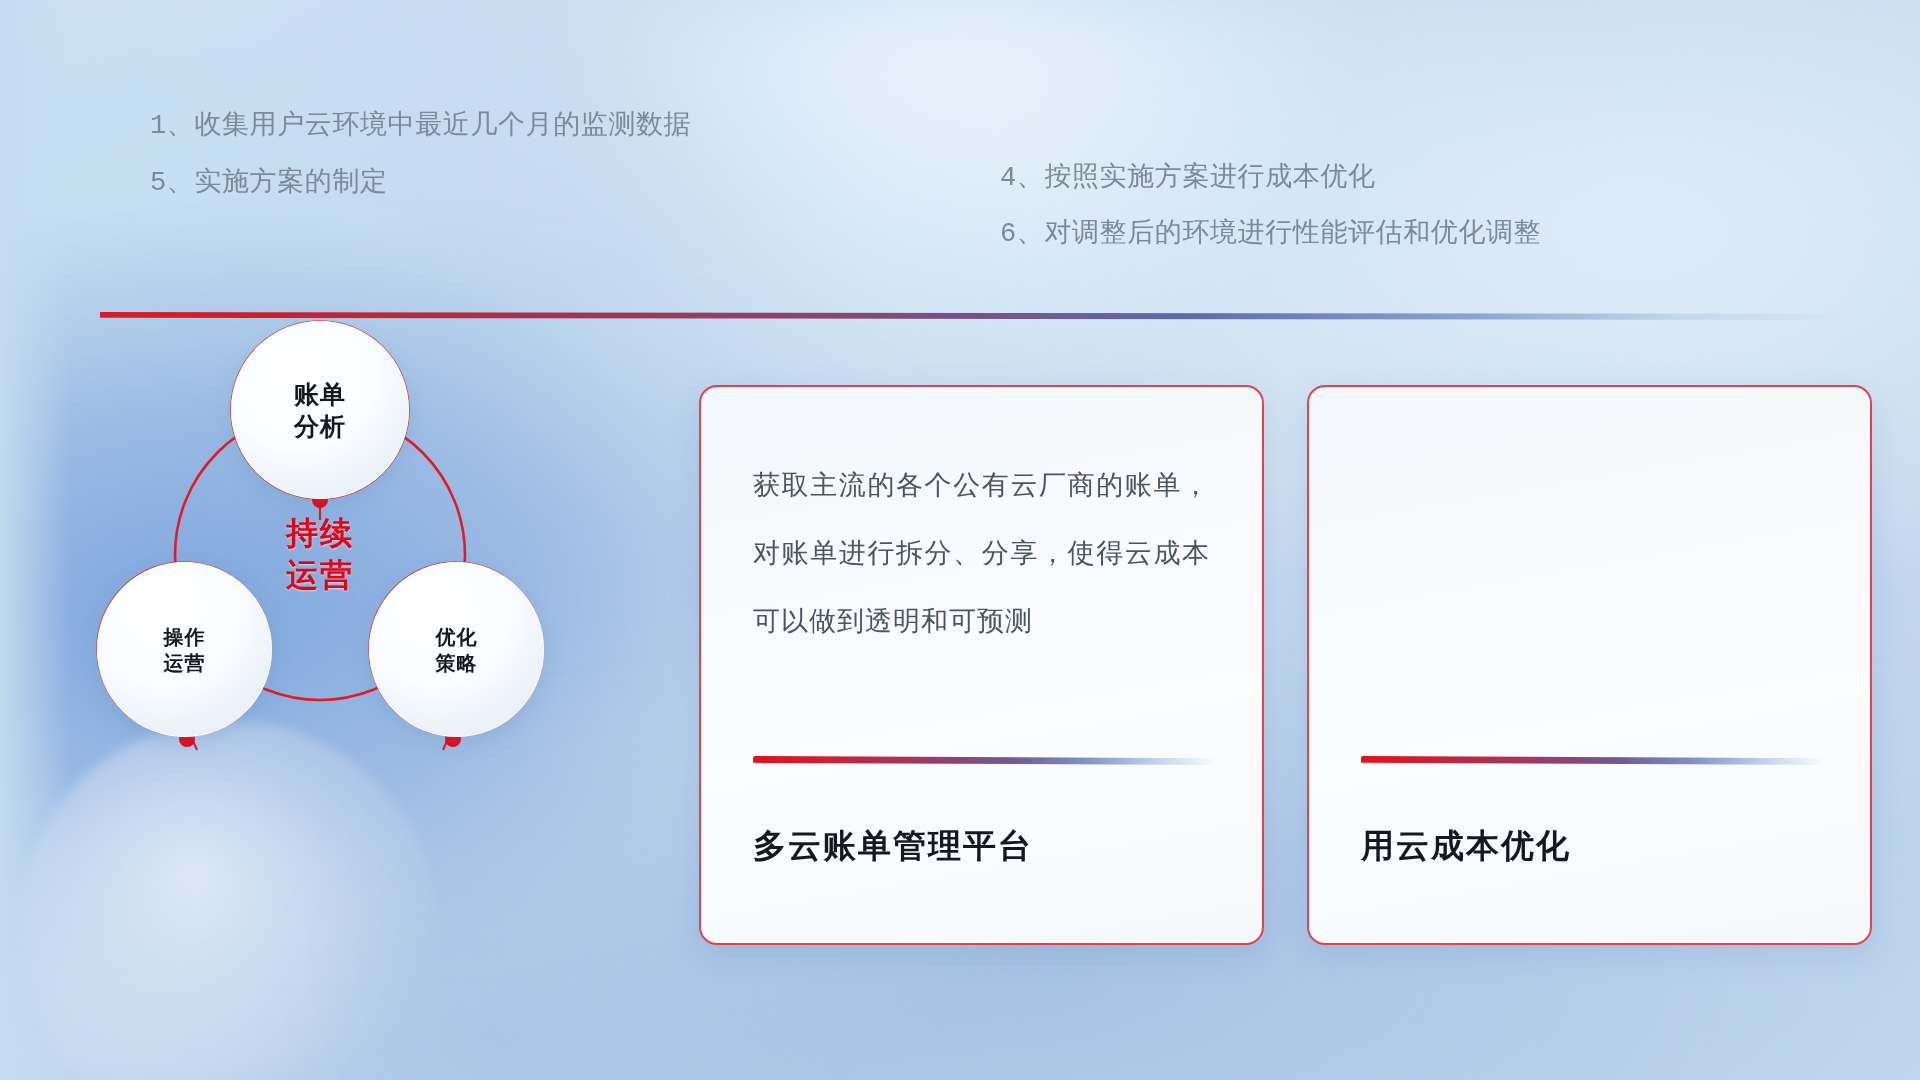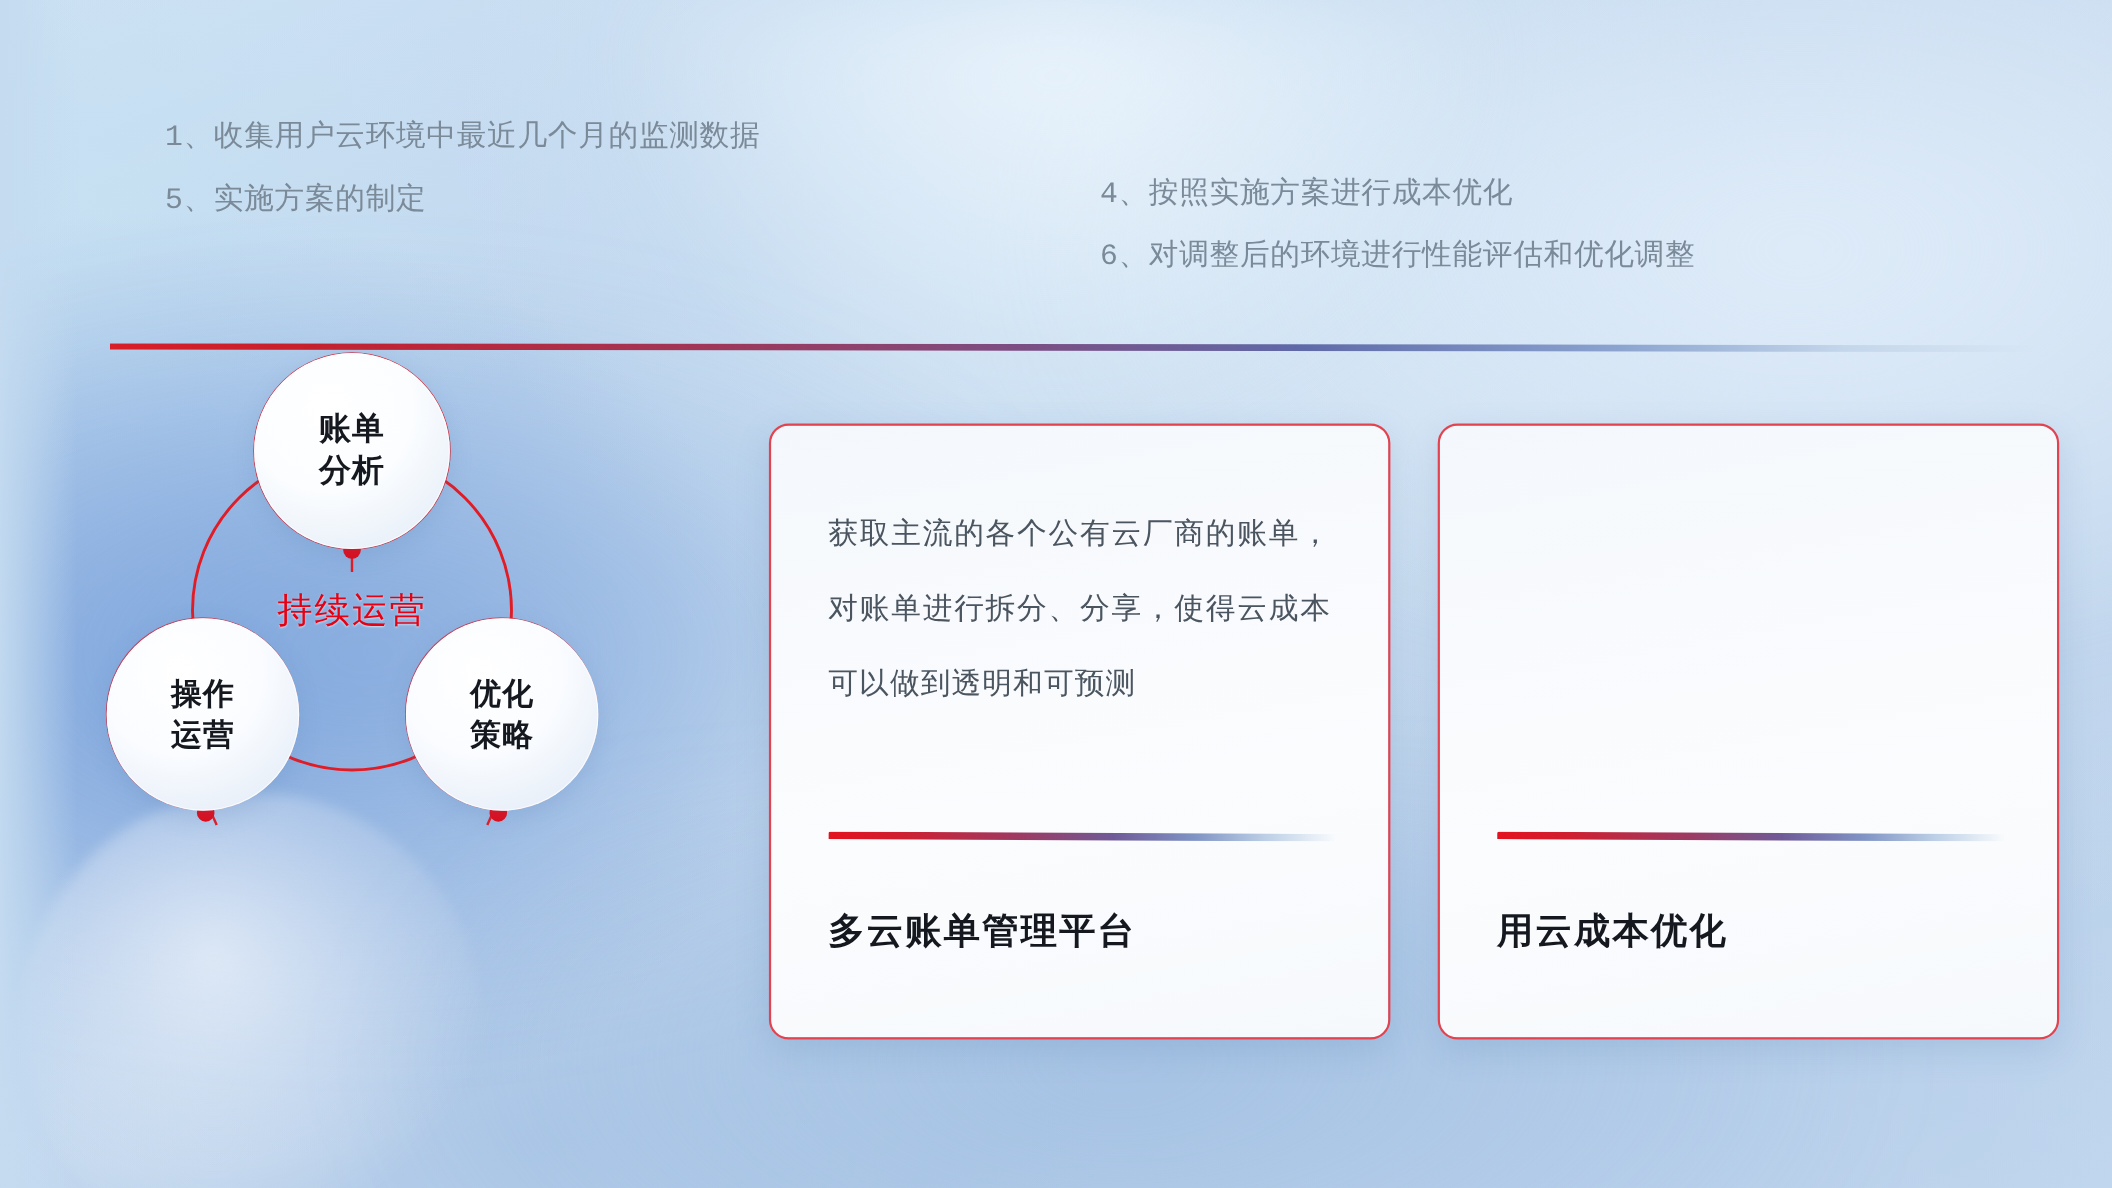--- a/index.html
+++ b/index.html
@@ -80,46 +80,46 @@
   .venn svg { position:absolute; left:0; top:0; overflow:visible; }
 
   .venn-bubble {
     position:absolute;
     border-radius:50%;
     display:flex; align-items:center; justify-content:center;
     text-align:center;
     color:#15191f;
     font-weight:700;
     line-height:1.3;
-    font-size:29px;
+    font-size:25px;
     letter-spacing:1px;
   }
   .b-top {
     left:146px; top:-19px; width:178px; height:178px;
     background:radial-gradient(circle at 38% 28%, #ffffff 0%, #fbfdff 45%, #eaf1f9 78%, #e3ecf6 100%);
     box-shadow:0 6px 20px rgba(90,130,180,0.22), inset 0 0 0 1px rgba(255,255,255,0.75);
   }
   .b-left {
     left:12px; top:222px; width:175px; height:175px;
     background:radial-gradient(circle at 38% 28%, #ffffff 0%, #fafcff 45%, #e9f0f9 78%, #e2ebf6 100%);
     box-shadow:0 6px 20px rgba(90,130,180,0.22), inset 0 0 0 1px rgba(255,255,255,0.75);
   }
   .b-right {
     left:284px; top:222px; width:175px; height:175px;
     background:radial-gradient(circle at 38% 28%, #ffffff 0%, #fafcff 45%, #e9f0f9 78%, #e2ebf6 100%);
     box-shadow:0 6px 20px rgba(90,130,180,0.22), inset 0 0 0 1px rgba(255,255,255,0.75);
   }
-  .b-left, .b-right { font-size:28px; }
+  .b-left, .b-right { font-size:20px; }
 
   .venn-center {
     position:absolute;
     left:155px; top:155px; width:160px; height:120px;
-    display:flex; align-items:center; justify-content:center;
+    display:flex; flex-direction:column; align-items:center; justify-content:center;
     color:#e60012;
-    font-weight:400;
+    font-weight:700;
     font-size:32px;
     line-height:1.3;
     letter-spacing:2px;
     text-shadow:0 1px 2px rgba(255,255,255,0.6);
   }
 
   
   .card {
     position:absolute;
     top:385px;

